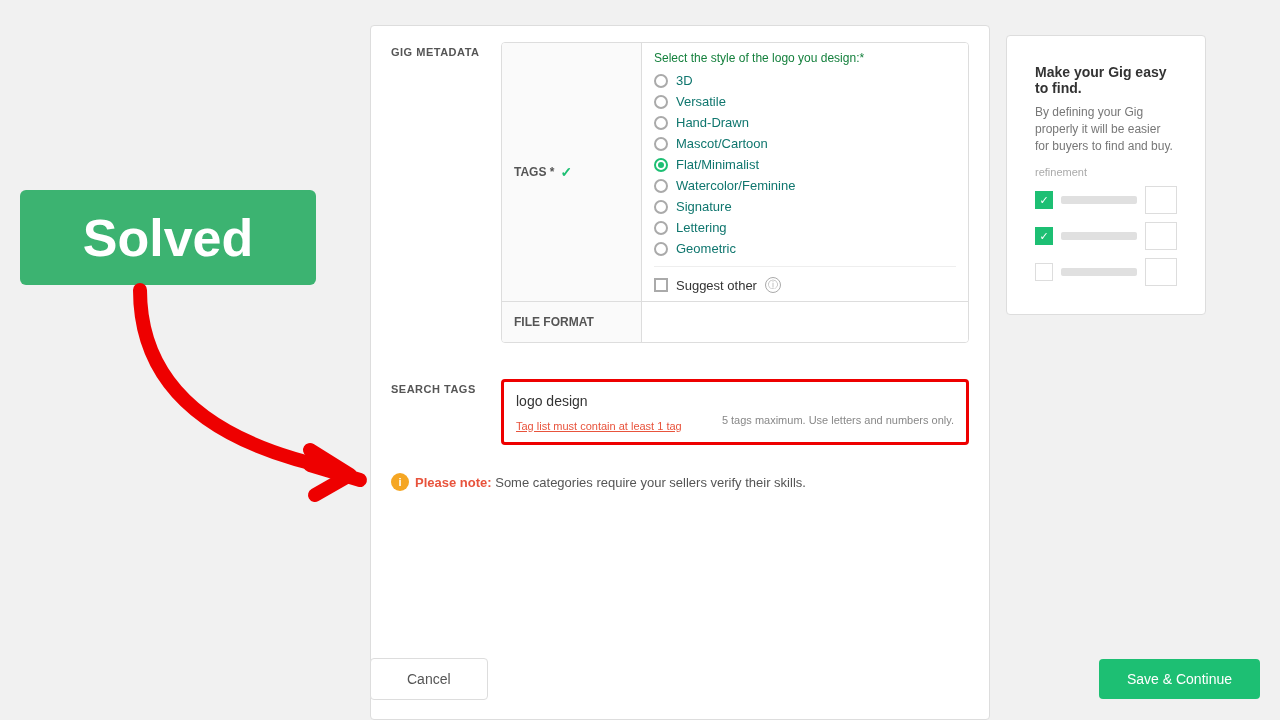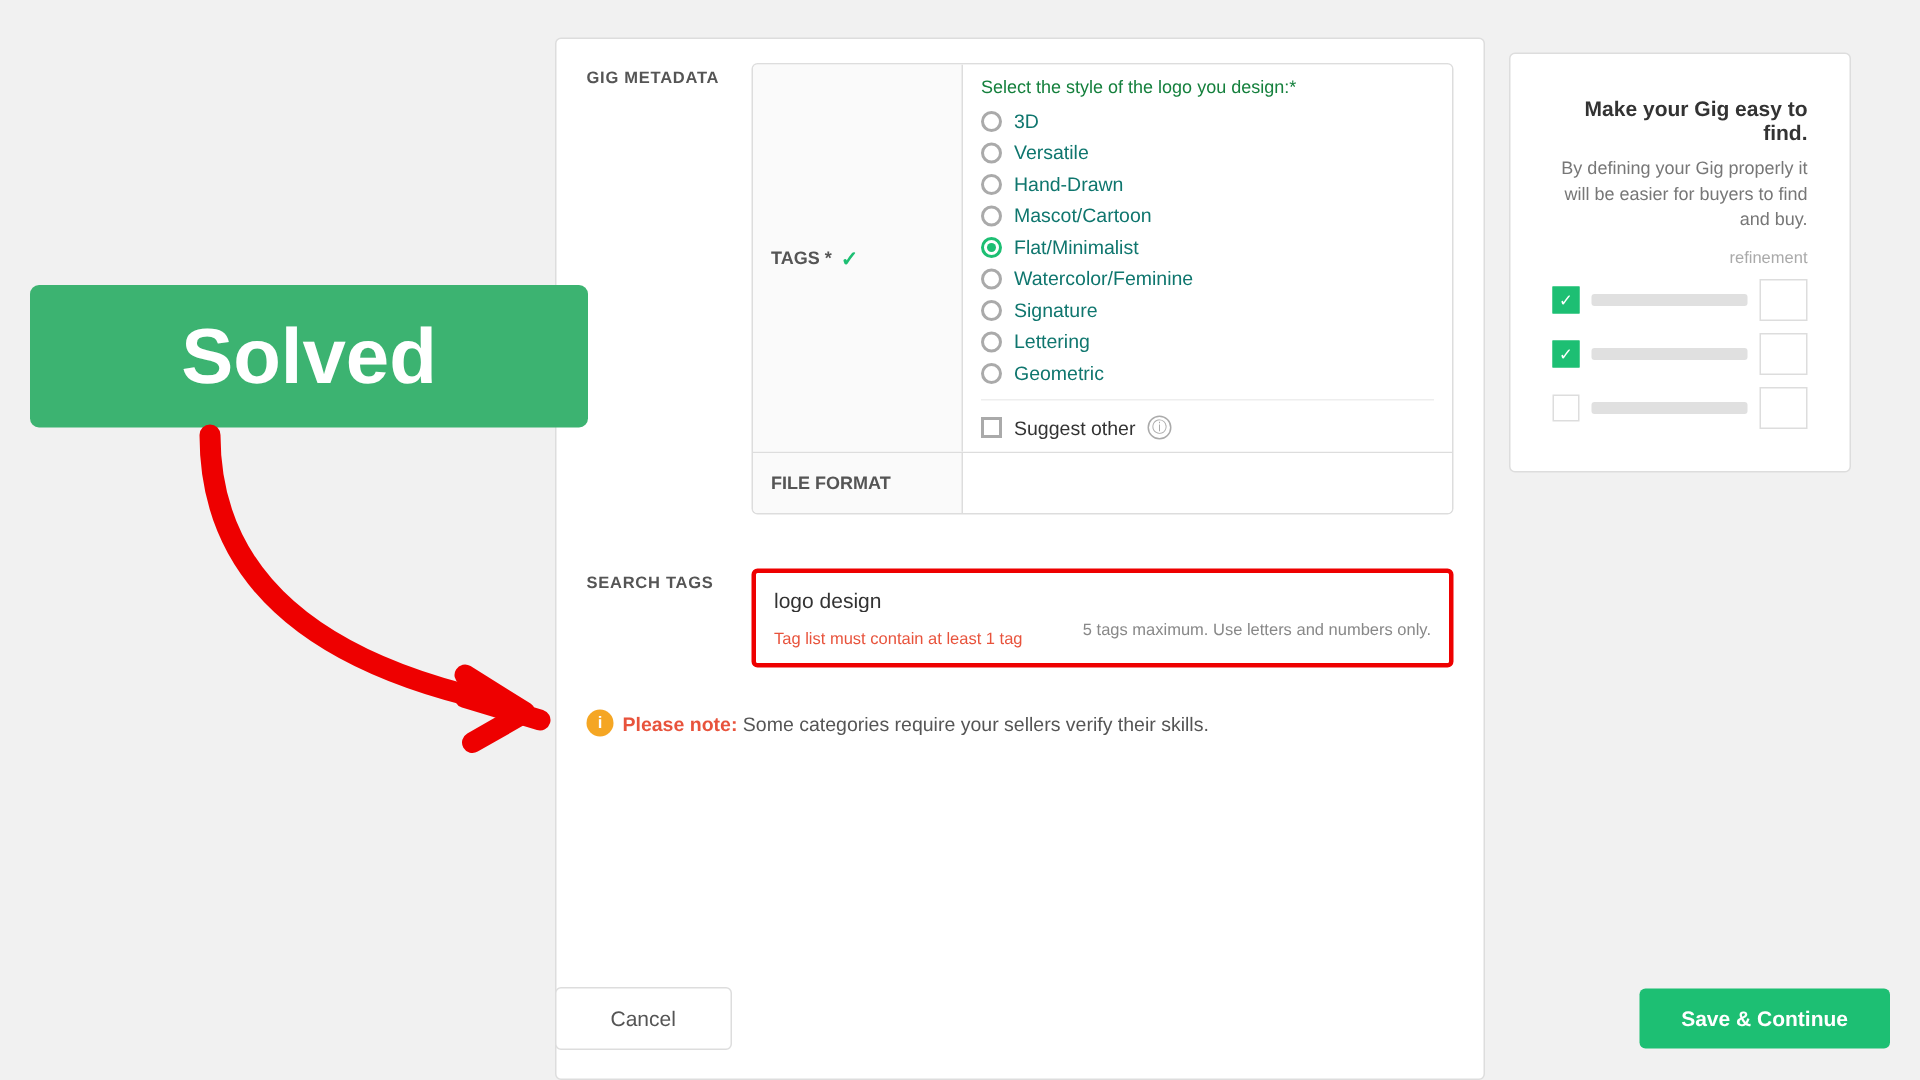--- a/index.html
+++ b/index.html
@@ -17,21 +17,21 @@
       height: 720px;
       background: #f1f1f1;
       position: relative;
     }
 
     
     .solved-banner {
       position: absolute;
       top: 190px;
       left: 20px;
-      width: 372px;
+      width: 296px;
       height: 95px;
       background: #3cb371;
       border-radius: 6px;
       display: flex;
       align-items: center;
       justify-content: center;
       z-index: 10;
     }
     .solved-text {
       color: white;
@@ -229,20 +229,21 @@
       outline: none;
       font-size: 14px;
       color: #333;
       background: transparent;
     }
 
     .tag-error {
       font-size: 11px;
       color: #e8533c;
       margin-top: 6px;
+      text-decoration: underline;
     }
 
     .tag-hint {
       font-size: 11px;
       color: #888;
     }
 
     .tags-footer {
       display: flex;
       justify-content: space-between;
@@ -302,34 +303,33 @@
       cursor: pointer;
     }
 
     .save-btn {
       padding: 12px 28px;
       border: none;
       border-radius: 4px;
       background: #1dbf73;
       color: white;
       font-size: 14px;
-      font-weight: bold;
+      font-weight: normal;
       cursor: pointer;
     }
 
     
     .sidebar-panel {
-      width: 228px;
+      width: 200px;
       background: white;
       border: 1px solid #ddd;
       border-radius: 4px;
       padding: 28px;
       height: fit-content;
       margin-top: 10px;
-      text-align: right;
     }
 
     .sidebar-title {
       font-size: 14px;
       font-weight: bold;
       color: #333;
       margin-bottom: 8px;
     }
 
     .sidebar-desc {

